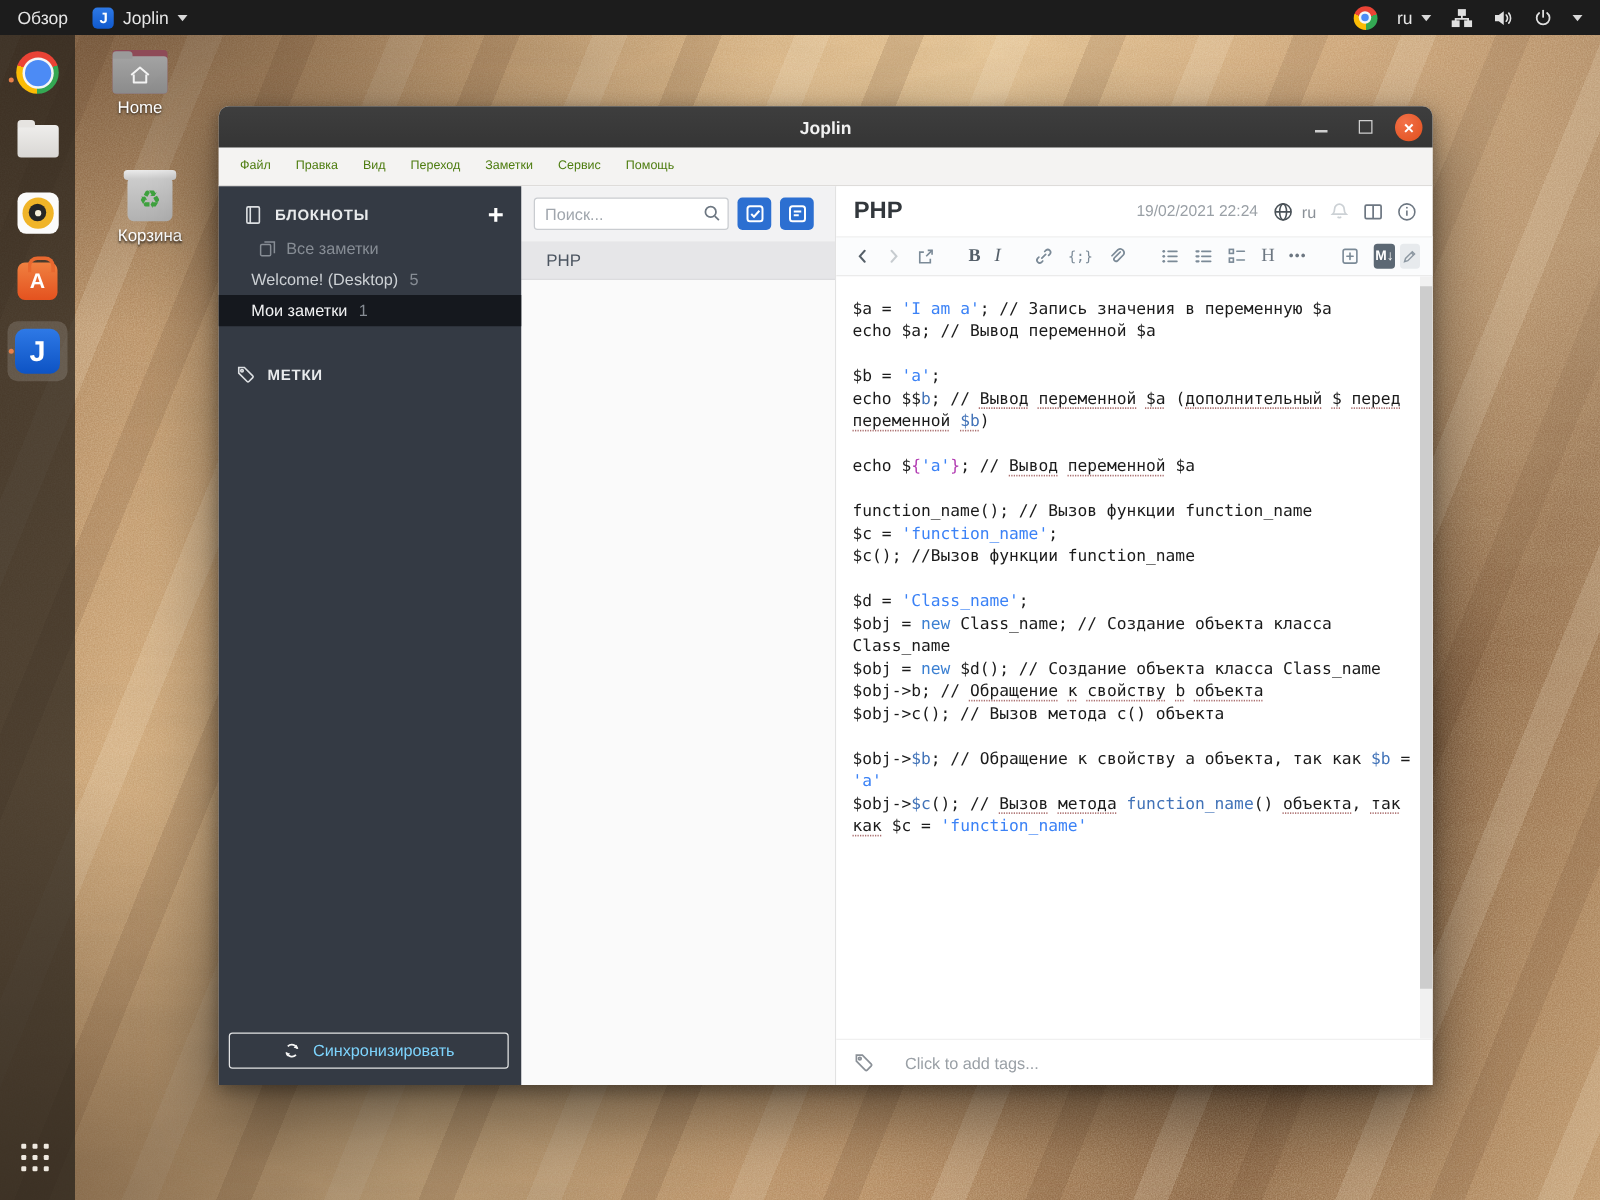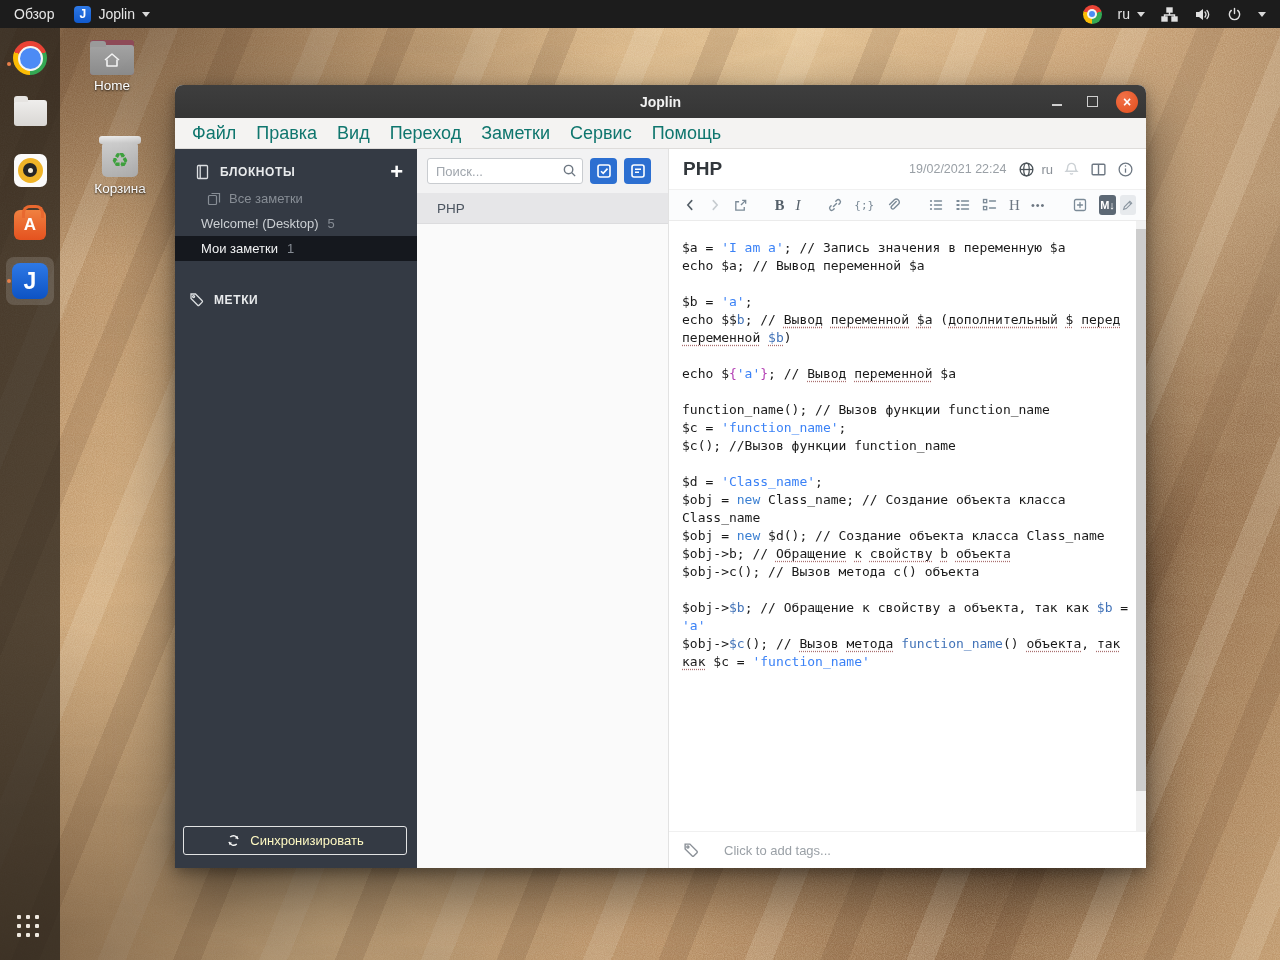--- a/index.html
+++ b/index.html
@@ -61,35 +61,35 @@
   .titlebar{height:33px;border-radius:8px 8px 0 0;background:linear-gradient(180deg,#3e3e3e,#353535);position:relative;
     display:flex;align-items:center;justify-content:center;}
   .title-text{color:#f1f1f1;font-weight:bold;font-size:14px;}
   .win-controls{position:absolute;right:8px;top:0;height:33px;display:flex;align-items:center;gap:13px;}
   .wc{width:22px;height:22px;display:flex;align-items:center;justify-content:center;}
   .wc-min{width:10px;height:2px;background:#cfcfcf;margin-top:6px;}
   .wc-max{width:9px;height:9px;border:1.5px solid #cfcfcf;}
   .wc-close{width:22px;height:22px;border-radius:50%;background:radial-gradient(circle at 35% 30%,#f37148,#e04f1d);
     color:#fff;font-size:14px;font-weight:bold;display:flex;align-items:center;justify-content:center;line-height:1;}
   .menubar{height:30px;background:#f4f3f2;border-bottom:1px solid #dedcda;display:flex;align-items:center;padding-left:7px;}
-  .menu-item{font-size:18px;color:#0f766e;padding:0 10px;line-height:30px;text-align:right;}
+  .menu-item{font-size:10px;color:#4d7c0f;padding:0 10px;line-height:30px;text-align:right;}
   .winbody{display:flex;height:719px;}
   
   .sidebar{width:242px;background:#343a44;position:relative;flex:none;color:#cfd2d6;}
   .sb-head{margin-top:9px;height:28px;display:flex;align-items:center;padding:0 14px 0 20px;gap:10px;}
   .sb-head-label{font-size:12px;font-weight:bold;letter-spacing:.6px;color:#e8eaec;flex:1;}
   .sb-plus{color:#fff;font-size:22px;font-weight:bold;line-height:1;}
   .sb-row{height:25px;display:flex;align-items:center;font-size:13px;}
   .sb-allnotes{padding-left:32px;color:#878d95;gap:8px;}
   .sb-nb{padding-left:26px;color:#ccd0d4;}
   .sb-nb.selected{background:#15181e;color:#f2f3f4;}
   .sb-count{margin-left:9px;color:#868c94;}
   .sb-tags-head{margin-top:26px;height:26px;display:flex;align-items:center;padding-left:14px;gap:9px;}
   .sync-btn{position:absolute;left:8px;bottom:13px;width:222px;height:27px;border:1px solid #e2e3e4;border-radius:3px;
-    display:flex;align-items:center;justify-content:center;gap:9px;color:#fef9c3;font-size:13px;}
+    display:flex;align-items:center;justify-content:center;gap:9px;color:#7dd3fc;font-size:13px;}
   
   .notelist{width:251px;background:#fafafa;border-right:1px solid #e2e2e2;flex:none;display:flex;flex-direction:column;}
   .nl-top{height:44px;background:#f2f2f3;display:flex;align-items:center;padding:0 11px 0 10px;gap:7px;}
   .nl-search{position:relative;width:156px;height:26px;}
   .nl-search input{width:100%;height:100%;box-sizing:border-box;border:1px solid #c9ccd0;border-radius:3px;background:#fff;
     font-family:"Liberation Sans",sans-serif;font-size:13px;color:#444;padding:0 24px 0 8px;outline:none;}
   .nl-search input::placeholder{color:#a0a6ad;}
   .nl-search .mag{position:absolute;right:6px;top:5px;color:#6d7782;}
   .nl-btn{width:27px;height:26px;border-radius:4px;background:#2c6fd1;display:flex;align-items:center;justify-content:center;color:#fff;}
   .nl-item{height:30px;background:#e6e6e8;border-bottom:1px solid #dcdcde;display:flex;align-items:center;

